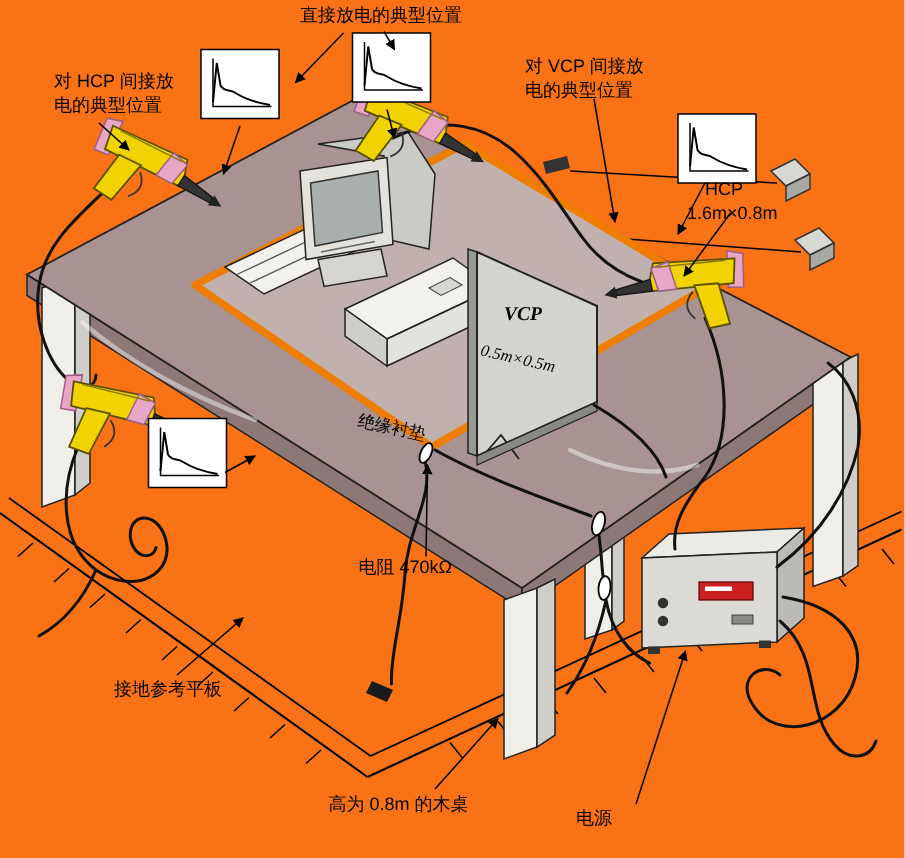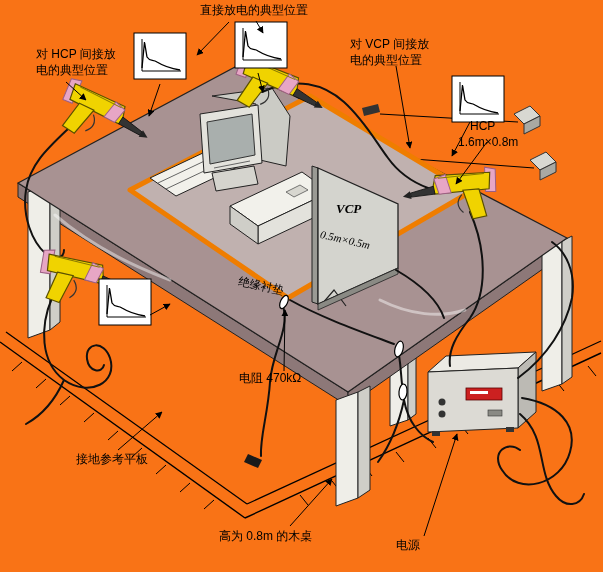--- a/index.html
+++ b/index.html
@@ -199,15 +199,15 @@
 <div class="lbl vcp-size" style="left:322px;top:227px">0.5m×0.5m</div>
 
 <div class="lbl pad-lbl" style="left:240px;top:274px">绝缘衬垫</div>
 
 <div class="lbl" style="left:239px;top:371px">电阻 470kΩ</div>
 
 <div class="lbl" style="left:76px;top:452px">接地参考平板</div>
 
 <div class="lbl" style="left:219px;top:529px">高为 0.8m 的木桌</div>
 
-<div class="lbl" style="left:396px;top:538px">电源</div>
+<div class="lbl" style="left:384px;top:538px">电源</div>
 
 </div>
 
 </body></html>

